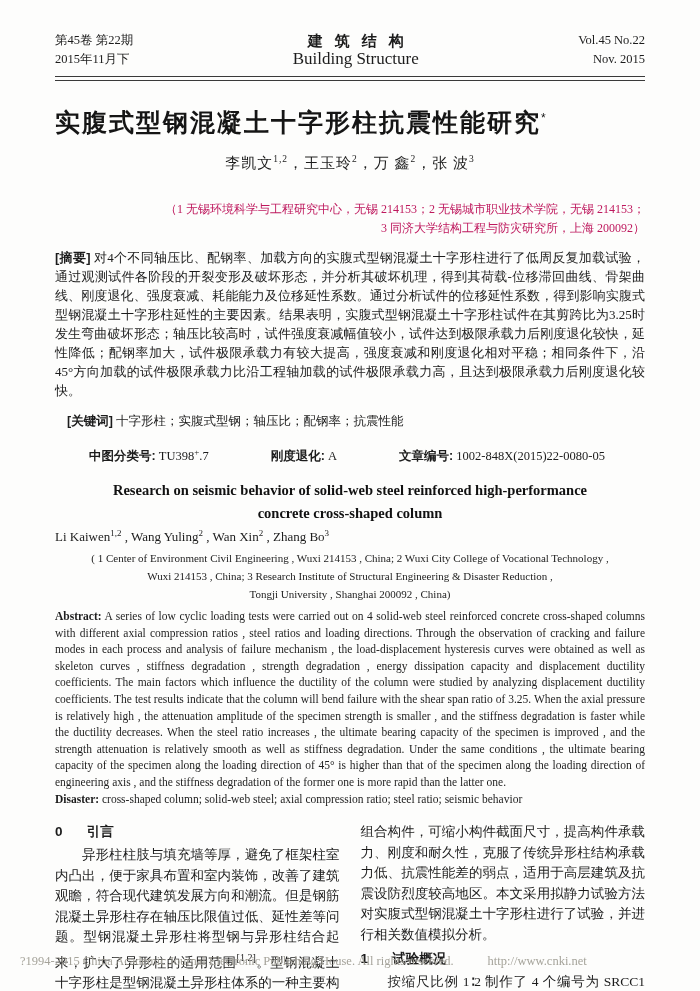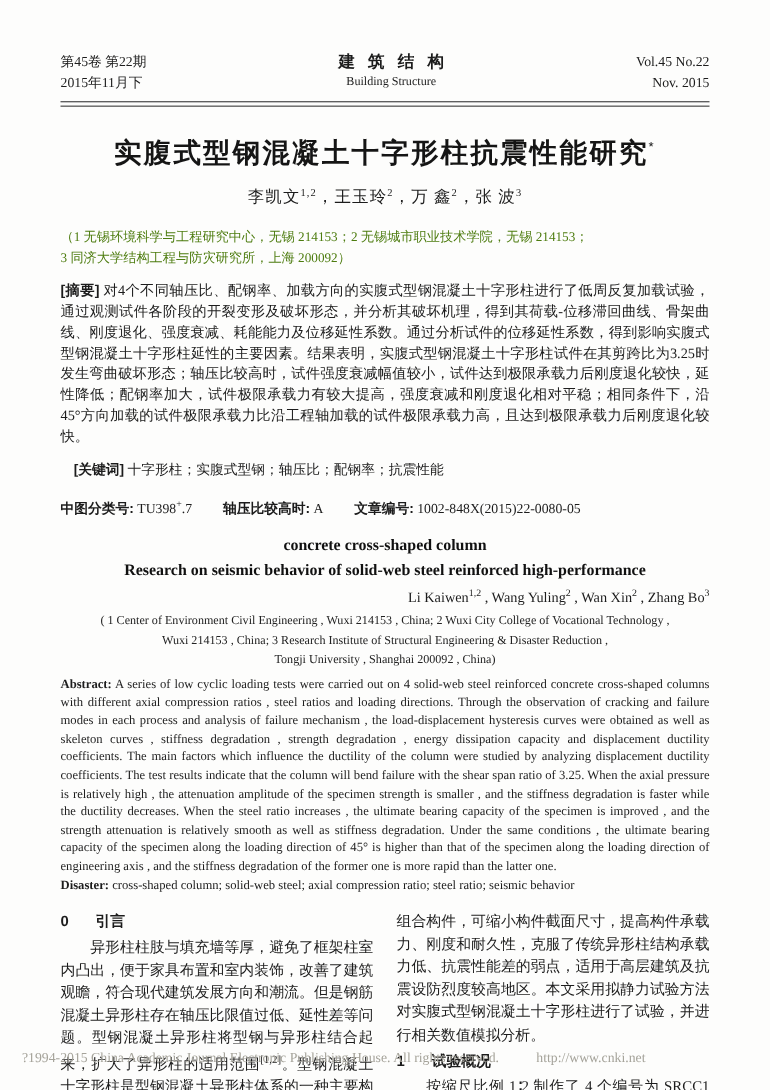--- a/index.html
+++ b/index.html
@@ -4,47 +4,47 @@
 <style>
   html,body{margin:0;padding:0;background:#e8e8e8;}
   .page{
     position:relative;
     width:700px;height:991px;
     margin:0 auto;
     background:#fdfdfc;
     color:#1c1c1c;
     font-family:"Liberation Serif","DejaVu Serif",serif;
     box-sizing:border-box;
-    padding:16px 55px;
+    padding:0 55px;
     overflow:hidden;
   }
   
   .masthead{display:flex;justify-content:space-between;align-items:flex-start;padding-top:31px;font-size:12.5px;line-height:19px;}
   .mh-left{text-align:left;}
   .mh-center{text-align:center;}
   .jname{font-size:15px;font-weight:bold;letter-spacing:12px;text-indent:12px;font-family:"Liberation Sans","DejaVu Sans",sans-serif;}
-  .jname-en{font-size:11px;line-height:17px;}
+  .jname-en{font-size:17px;line-height:17px;}
   .mh-right{text-align:right;}
   .double-rule{margin-top:7px;height:2.5px;border-top:1.4px solid #3a3a3a;border-bottom:1.4px solid #3a3a3a;}
   
-  .title{margin:25px 0 0;text-align:center;font-family:"Liberation Sans","DejaVu Sans",sans-serif;font-weight:bold;font-size:25px;letter-spacing:2px;color:#151515;}
+  .title{margin:25px 0 0;text-align:left;font-family:"Liberation Sans","DejaVu Sans",sans-serif;font-weight:bold;font-size:25px;letter-spacing:2px;color:#151515;}
   .title sup{font-size:12px;font-weight:normal;}
   .authors-cn{margin-top:15px;text-align:center;font-size:15px;letter-spacing:1px;}
   .authors-cn sup{font-size:9.5px;}
-  .affil-cn{margin-top:17px;text-align:left;font-size:12px;line-height:19px;color:#4d7c0f;}
+  .affil-cn{margin-top:27px;text-align:right;font-size:12px;line-height:19px;color:#be185d;}
   
   .abs-cn{margin:10px 0 0;font-size:13px;line-height:19px;text-align:justify;}
   .kw-cn{margin:12px;font-size:12.5px;line-height:19px;text-align:justify;}
   .lbl{font-family:"Liberation Sans","DejaVu Sans",sans-serif;font-weight:bold;}
   .meta{margin:0;font-size:12.5px;line-height:19px;}
-  .meta-item{margin-right:28px;}
+  .meta-item{margin-right:28px;margin-left:34px;}
   .meta sup{font-size:9px;}
   
   .en-title{margin-top:13px;text-align:center;font-weight:bold;font-size:14.5px;line-height:23px;color:#111;}
-  .authors-en{margin-top:3px;text-align:right;font-size:13px;}
+  .authors-en{margin-top:3px;text-align:left;font-size:13px;}
   .authors-en sup{font-size:9px;}
   .affil-en{margin-top:4px;text-align:center;font-size:11px;line-height:18px;color:#222;}
   .abs-en{margin:5px 0 0;font-size:11.5px;line-height:16.6px;text-align:justify;color:#1e1e1e;}
   .kw-en{margin:0;font-size:11.5px;line-height:16.6px;text-align:justify;}
   .lbl-en{font-weight:bold;}
   
   .columns{margin-top:15px;display:flex;gap:21px;}
   .col{flex:1;min-width:0;}
   .sec-head{font-family:"Liberation Sans","DejaVu Sans",sans-serif;font-weight:bold;font-size:13.5px;line-height:20px;margin:0 0 3px;}
   .sec-num{margin-right:1.8em;}
@@ -88,26 +88,26 @@
 
   <div class="affil-cn">
     <div>（1 无锡环境科学与工程研究中心，无锡 214153；2 无锡城市职业技术学院，无锡 214153；</div>
     <div>3 同济大学结构工程与防灾研究所，上海 200092）</div>
   </div>
 
   <p class="abs-cn"><span class="lbl">[摘要]</span>&nbsp;<span>对4个不同轴压比、配钢率、加载方向的实腹式型钢混凝土十字形柱进行了低周反复加载试验，通过观测试件各阶段的开裂变形及破坏形态，并分析其破坏机理，得到其荷载-位移滞回曲线、骨架曲线、刚度退化、强度衰减、耗能能力及位移延性系数。通过分析试件的位移延性系数，得到影响实腹式型钢混凝土十字形柱延性的主要因素。结果表明，实腹式型钢混凝土十字形柱试件在其剪跨比为3.25时发生弯曲破坏形态；轴压比较高时，试件强度衰减幅值较小，试件达到极限承载力后刚度退化较快，延性降低；配钢率加大，试件极限承载力有较大提高，强度衰减和刚度退化相对平稳；相同条件下，沿45°方向加载的试件极限承载力比沿工程轴加载的试件极限承载力高，且达到极限承载力后刚度退化较快。</span></p>
   <p class="kw-cn"><span class="lbl">[关键词]</span>&nbsp;<span>十字形柱；实腹式型钢；轴压比；配钢率；抗震性能</span></p>
 
   <p class="meta">
-    <span class="meta-item"><span class="lbl">中图分类号:</span> <span>TU398</span><sup>+</sup><span>.7</span></span><span class="meta-item"><span class="lbl">轴压比较高时:</span> <span>A</span></span><span class="meta-item"><span class="lbl">文章编号:</span> <span>1002-848X(2015)22-0080-05</span></span>
+    <span class="meta-item"><span class="lbl">中图分类号:</span> <span>TU398</span><sup>+</sup><span>.7</span></span><span class="meta-item"><span class="lbl">刚度退化:</span> <span>A</span></span><span class="meta-item"><span class="lbl">文章编号:</span> <span>1002-848X(2015)22-0080-05</span></span>
   </p>
 
   <div class="en-title">
+    <div>Research on seismic behavior of solid-web steel reinforced high-performance</div>
     <div>concrete cross-shaped column</div>
-    <div>Research on seismic behavior of solid-web steel reinforced high-performance</div>
   </div>
 
   <div class="authors-en">
     <span><span>Li Kaiwen</span><sup>1,2</sup></span><span> , </span><span><span>Wang Yuling</span><sup>2</sup></span><span> , </span><span><span>Wan Xin</span><sup>2</sup></span><span> , </span><span><span>Zhang Bo</span><sup>3</sup></span>
   </div>
 
   <div class="affil-en">
     <div>( 1 Center of Environment Civil Engineering , Wuxi 214153 , China; 2 Wuxi City College of Vocational Technology ,</div>
     <div>Wuxi 214153 , China; 3 Research Institute of Structural Engineering &amp; Disaster Reduction ,</div>
     <div>Tongji University , Shanghai 200092 , China)</div>

